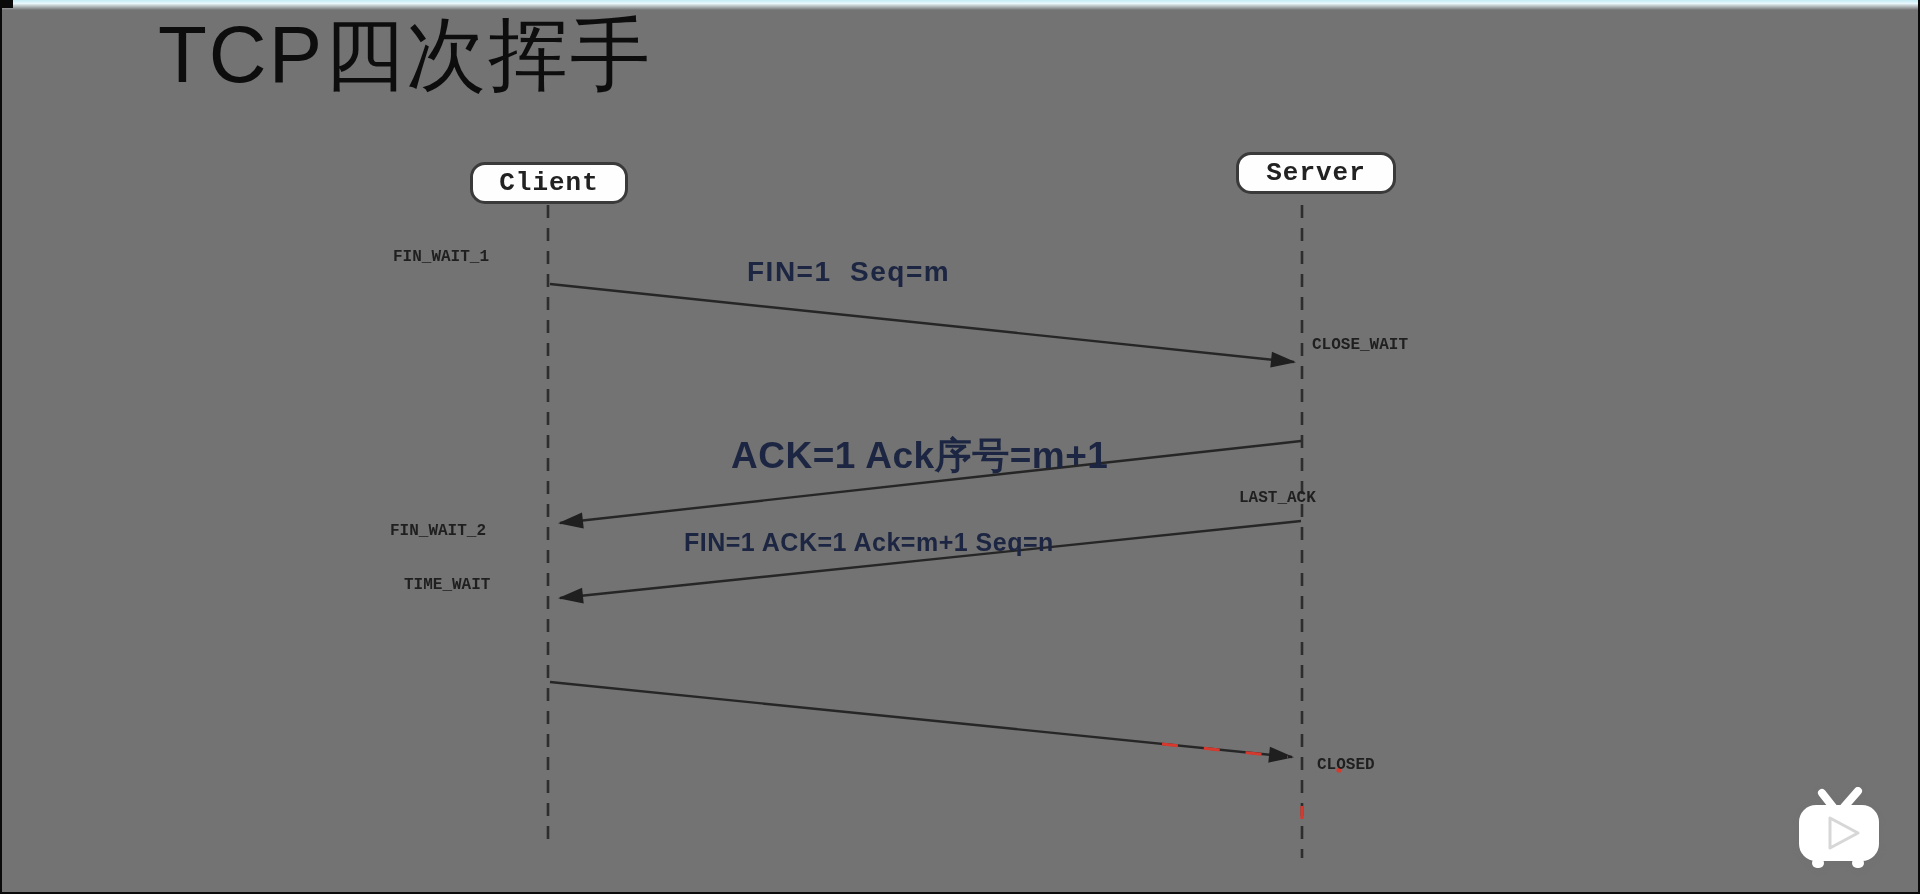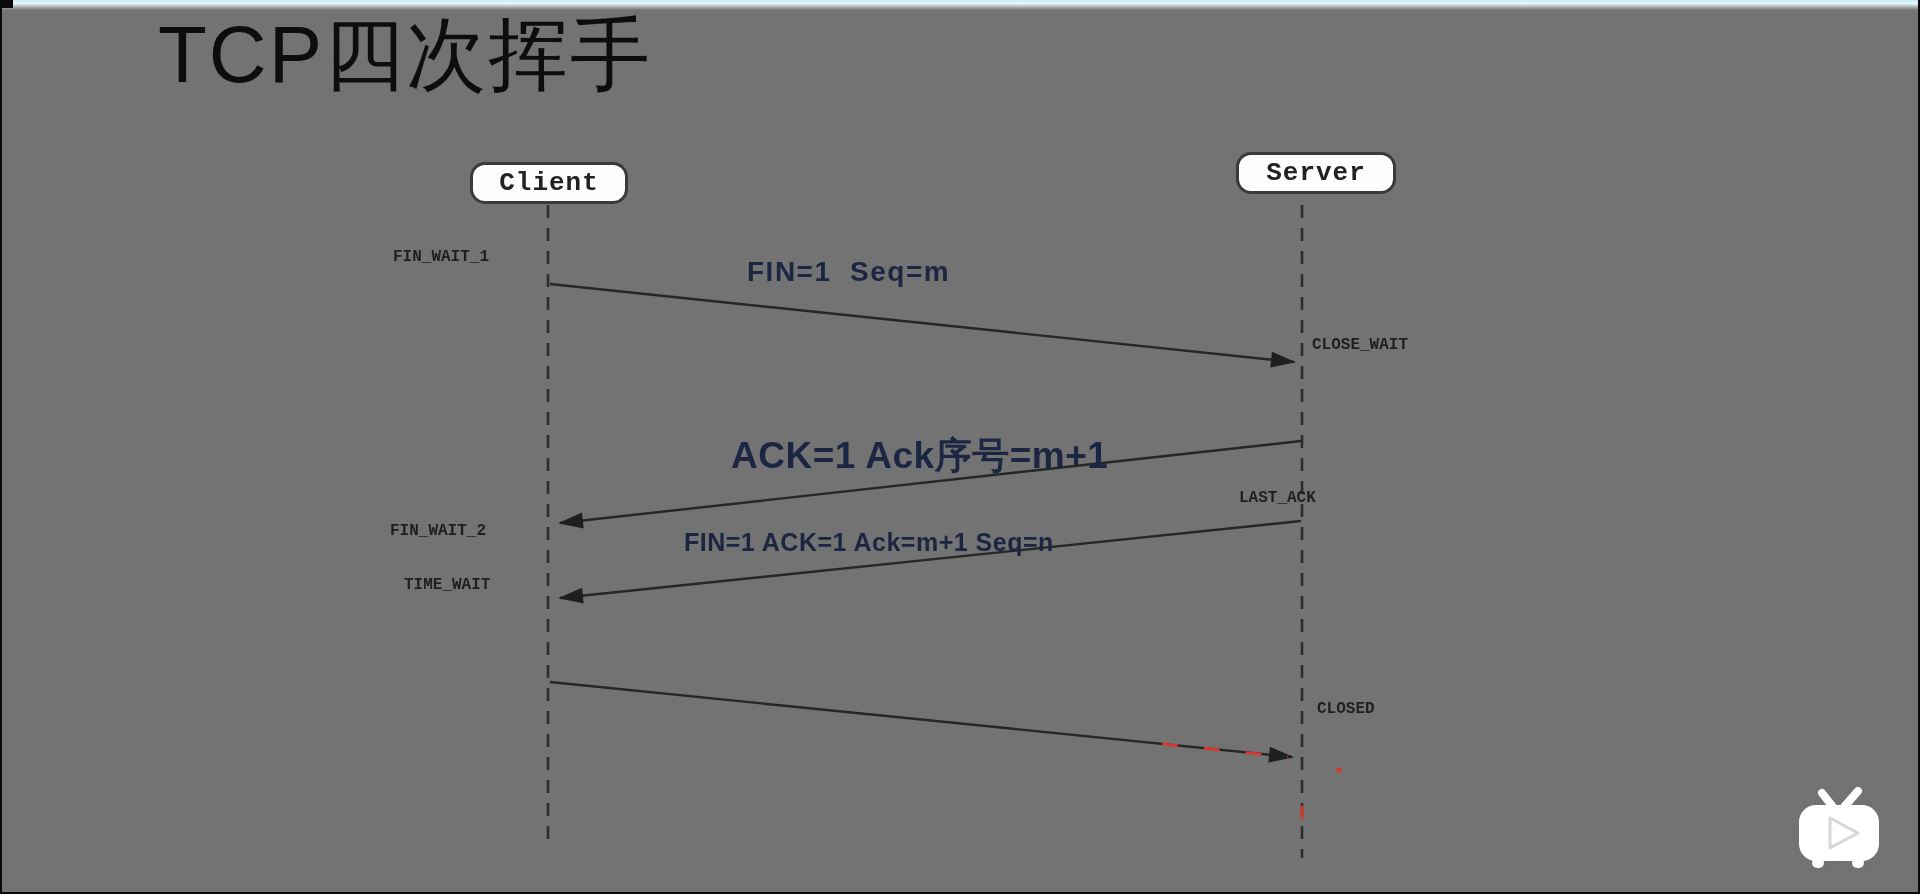--- a/index.html
+++ b/index.html
@@ -37,21 +37,21 @@
 
   .state{
     position:absolute;font-family:"Liberation Mono",monospace;font-weight:bold;
     font-size:16px;color:#1f1f1f;letter-spacing:0px;white-space:pre;z-index:2;
   }
   .st-fin-wait-1{left:393px;top:248px;}
   .st-close-wait{left:1312px;top:336px;}
   .st-fin-wait-2{left:390px;top:522px;}
   .st-last-ack{left:1239px;top:489px;}
   .st-time-wait{left:404px;top:576px;text-align:center;}
-  .st-closed{left:1317px;top:700px;}
+  .st-closed{left:1317px;top:756px;}
 
   .msg{
     position:absolute;font-family:"Liberation Sans",sans-serif;font-weight:bold;
     color:#1c2542;white-space:pre;z-index:2;letter-spacing:0.5px;
   }
   .msg-1{left:747px;top:256px;font-size:28px;letter-spacing:1.5px;}
   .msg-2{left:731px;top:431px;font-size:37px;}
   .msg-3{left:684px;top:528px;font-size:25px;}
   .msg-4{left:737px;top:654px;font-size:29px;}
 

